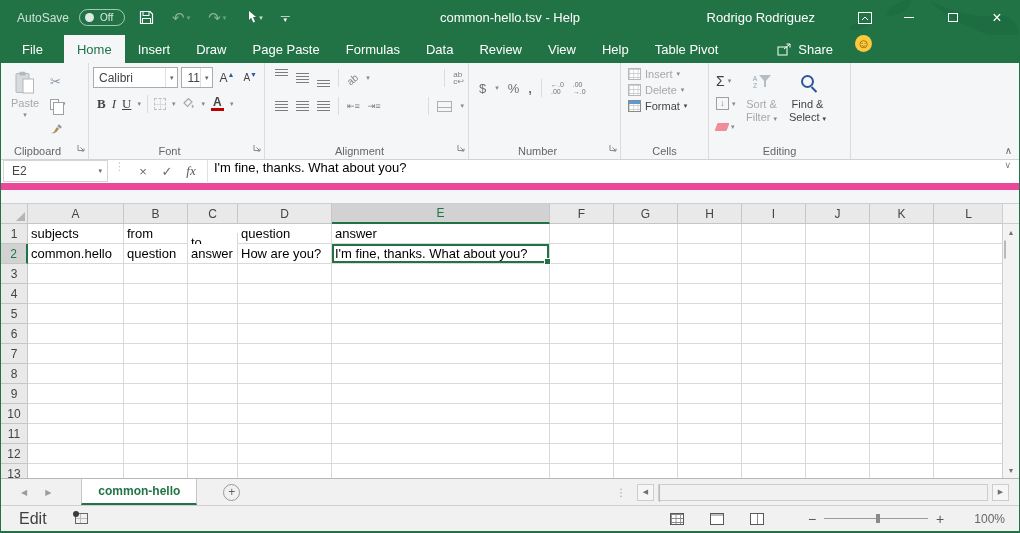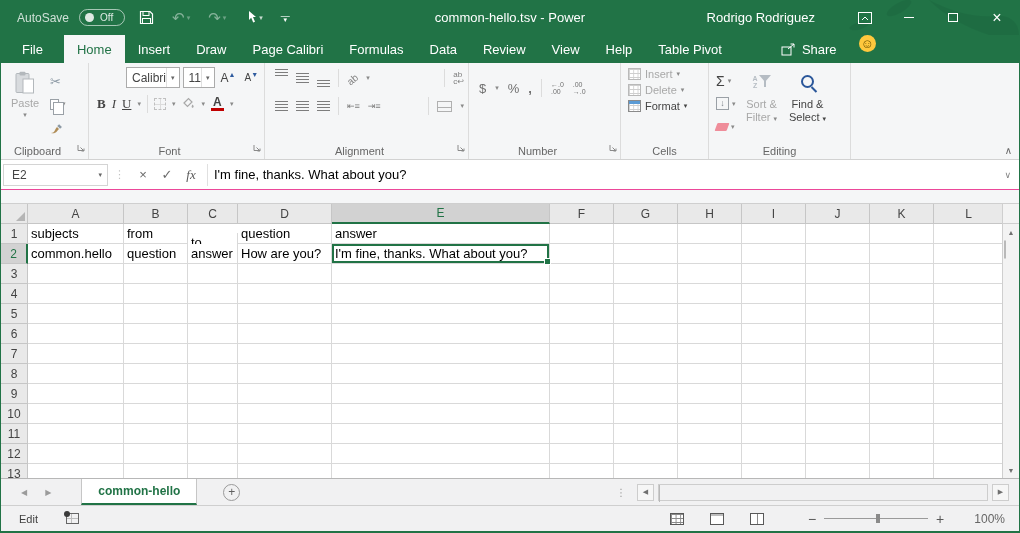--- a/index.html
+++ b/index.html
@@ -61,21 +61,21 @@
   .clip-small { height:20px; display:flex; align-items:center; gap:3px; padding:0 3px; border-radius:2px; }
   .scissors { font-size:13px; color:#8d9aa5; }
   .copy-ic { width:9px; height:11px; border:1px solid #9aa0a6; background:#fff; position:relative; }
   .copy-ic::after { content:''; position:absolute; left:2px; top:2px; width:9px; height:11px; border:1px solid #9aa0a6; background:#fff; }
 
   
   .g-font { width:176px; flex-direction:column; }
   .font-row1 { display:flex; align-items:center; gap:3px; }
   .combo { height:21px; background:#fff; border:1px solid #ababab; display:flex; align-items:center; font-size:12px; color:#444; padding-left:5px; }
   .combo .caret { margin-left:auto; font-size:7px; color:#666; padding:0 4px; border-left:1px solid #e0e0e0; align-self:stretch; display:flex; align-items:center; }
-  .combo-font { width:104px;margin-left:33px; }
+  .combo-font { width:104px; }
   .combo-size { width:37px; }
   .fontsize-btn { font-size:12px; color:#444; position:relative; padding:0 3px; }
   .fontsize-btn sup { font-size:7px; color:#2f5b9f; }
   .font-row2 { display:flex; align-items:center; gap:6px; margin-top:7px; padding-left:4px; }
   .b-glyph { font-weight:bold; font-size:13px; color:#444; font-family:"Liberation Serif",serif; }
   .i-glyph { font-style:italic; font-size:13px; color:#444; font-family:"Liberation Serif",serif; }
   .u-glyph { text-decoration:underline; font-size:13px; color:#444; font-family:"Liberation Serif",serif; }
   .vdiv { width:1px; height:18px; background:#dcdcdc; }
   .borders-ic { width:12px; height:12px; border:1px dashed #c0c0c0; background:
       linear-gradient(#dcdcdc 1px,transparent 1px) 0 5px/100% 100% no-repeat,
@@ -124,21 +124,21 @@
   .az { display:flex; flex-direction:column; font-size:7px; line-height:7px; color:#b5bcc3; font-weight:bold; }
   .funnel { width:0; height:0; border-left:6px solid transparent; border-right:6px solid transparent; border-top:7px solid #b5bcc3; position:relative; }
   .funnel::after { content:''; position:absolute; left:-1px; top:-1px; width:2px; height:6px; background:#b5bcc3; }
   .sortfilter-ic { display:flex; align-items:flex-start; gap:1px; height:26px; padding-top:3px; }
   .bigmag { width:13px; height:13px; border:2px solid #2b579a; border-radius:50%; position:relative; margin-top:3px; }
   .bigmag::after { content:''; position:absolute; width:2px; height:7px; background:#2b579a; left:10px; top:9px; transform:rotate(-45deg); }
   .findsel-ic { height:26px; display:flex; align-items:flex-start; justify-content:center; }
   .collapse-chevron { position:absolute; right:7px; bottom:3px; font-size:10px; color:#666; }
 
   
-  .fbar { height:30px; background:#fff; border-bottom:1px solid #ec4899; display:flex; align-items:center; flex:0 0 auto; }
+  .fbar { height:30px; background:#fff; border-bottom:7px solid #ec4899; display:flex; align-items:flex-start; flex:0 0 auto; }
   .namebox { width:105px; height:22px; border:1px solid #d4d4d4; margin-left:2px; display:flex; align-items:center; font-size:12px; color:#444; padding-left:8px; }
   .namebox .caret { margin-left:auto; font-size:7px; color:#666; padding:0 5px; }
   .fdots { color:#c3c3c3; font-size:11px; margin:0 6px; }
   .fbtn { width:24px; height:22px; display:flex; align-items:center; justify-content:center; color:#696969; font-size:13px; }
   .fx { font-family:"Liberation Serif",serif; font-style:italic; font-size:13px; color:#595959; }
   .fdiv { width:1px; height:22px; background:#e0e0e0; margin:0 6px 0 4px; }
   .formula-input { flex:1; font-size:13px; color:#000; }
   .fchev { font-size:9px; color:#808080; padding:0 8px; }
   .fgap { height:14px; background:#f5f6f7; border-bottom:1px solid #cfcfcf; flex:0 0 auto; }
 
@@ -171,21 +171,21 @@
   .sheettab { background:#fff; border-left:1px solid #c6c6c6; border-right:1px solid #c6c6c6; border-bottom:2px solid #217346; color:#217346; font-weight:bold; font-size:12px; display:flex; align-items:center; padding:0 16px; margin-left:14px; }
   .addsheet { width:17px; height:17px; border:1px solid #9a9a9a; border-radius:50%; color:#5f5f5f; font-size:12px; line-height:15px; text-align:center; align-self:center; margin-left:26px; }
   .hscroll-cluster { margin-left:auto; display:flex; align-items:center; padding-right:10px; gap:4px; }
   .hdots { color:#9a9a9a; font-size:10px; letter-spacing:1px; margin-right:6px; }
   .hs-btn { width:17px; height:17px; border:1px solid #cdcdcd; background:#f6f6f6; display:flex; align-items:center; justify-content:center; font-size:7px; color:#707070; }
   .hs-track { width:330px; height:17px; border:1px solid #cdcdcd; background:#f1f1f2; padding:0; }
   .hs-thumb { width:82%; height:100%; background:#fdfdfd; border-right:1px solid #b9b9b9; }
 
   
   .statusbar { height:26px; background:#f1f1f2; border-top:1px solid #cfcfcf; display:flex; align-items:center; flex:0 0 auto; }
-  .mode { font-size:11px; color:#3f3f3f; margin-left:18px; }
+  .mode { font-size:16px; color:#3f3f3f; margin-left:18px; }
   .macro-ic { width:13px; height:11px; border:1px solid #666; background:
       linear-gradient(#bdbdbd 1px,transparent 1px) 0 4px/100% 100% no-repeat,
       linear-gradient(90deg,#bdbdbd 1px,transparent 1px) 4px 0/100% 100% no-repeat; position:relative; margin-left:28px; }
   .macro-ic::before { content:''; position:absolute; left:-3px; top:-3px; width:6px; height:6px; border-radius:50%; background:#3b3b3b; }
   .sb-right { margin-left:auto; display:flex; align-items:center; gap:24px; padding-right:14px; }
   .view-ics { display:flex; align-items:center; gap:26px; margin-right:20px; }
   .v-ic { width:14px; height:12px; border:1px solid #595959; background:
       linear-gradient(#8a8a8a 1px,transparent 1px) 0 0/100% 4px,
       linear-gradient(90deg,#8a8a8a 1px,transparent 1px) 0 0/4.6px 100%; background-color:#fff; }
   .v-ic.layout { background:#fff; box-shadow:inset 0 2px 0 #bdbdbd; }
@@ -238,21 +238,21 @@
         </svg>
         <span class="qat-caret">▾</span>
       </span>
       <span class="qat-btn">
         <span class="qat-more">
             <span>—</span>
             <span style="font-size:7px">▾</span>
           </span>
       </span>
     </div>
-    <div class="tb-title">common-hello.tsv - Power</div>
+    <div class="tb-title">common-hello.tsv - Help</div>
     <div class="tb-right">
       <span class="tb-user">Rodrigo Rodriguez</span>
       <span class="tb-ctl">
         <svg width="14" height="12" viewBox="0 0 14 12">
           <rect x="0.5" y="0.5" width="13" height="11" fill="none" stroke="#fff"></rect>
           <path d="M4 8l3-3 3 3" fill="none" stroke="#fff"></path>
         </svg>
       </span>
       <span class="tb-ctl">
           <span class="min-glyph"></span>
@@ -264,21 +264,21 @@
           <span class="close-glyph">×</span>
         </span>
     </div>
   </div>
 
   <div class="tabrow">
     <span class="rtab file">File</span>
     <span class="rtab active">Home</span>
     <span class="rtab">Insert</span>
     <span class="rtab">Draw</span>
-    <span class="rtab">Page Calibri</span>
+    <span class="rtab">Page Paste</span>
     <span class="rtab">Formulas</span>
     <span class="rtab">Data</span>
     <span class="rtab">Review</span>
     <span class="rtab">View</span>
     <span class="rtab">Help</span>
     <span class="rtab">Table Pivot</span>
     <span class="share-cluster">
       <svg class="share-ic" width="15" height="13" viewBox="0 0 15 13">
         <rect x="1" y="4" width="9" height="8" fill="none" stroke="#fff"></rect>
         <path d="M7 6l6-5m0 0h-3.5M13 1v3.5" fill="none" stroke="#fff"></path>

